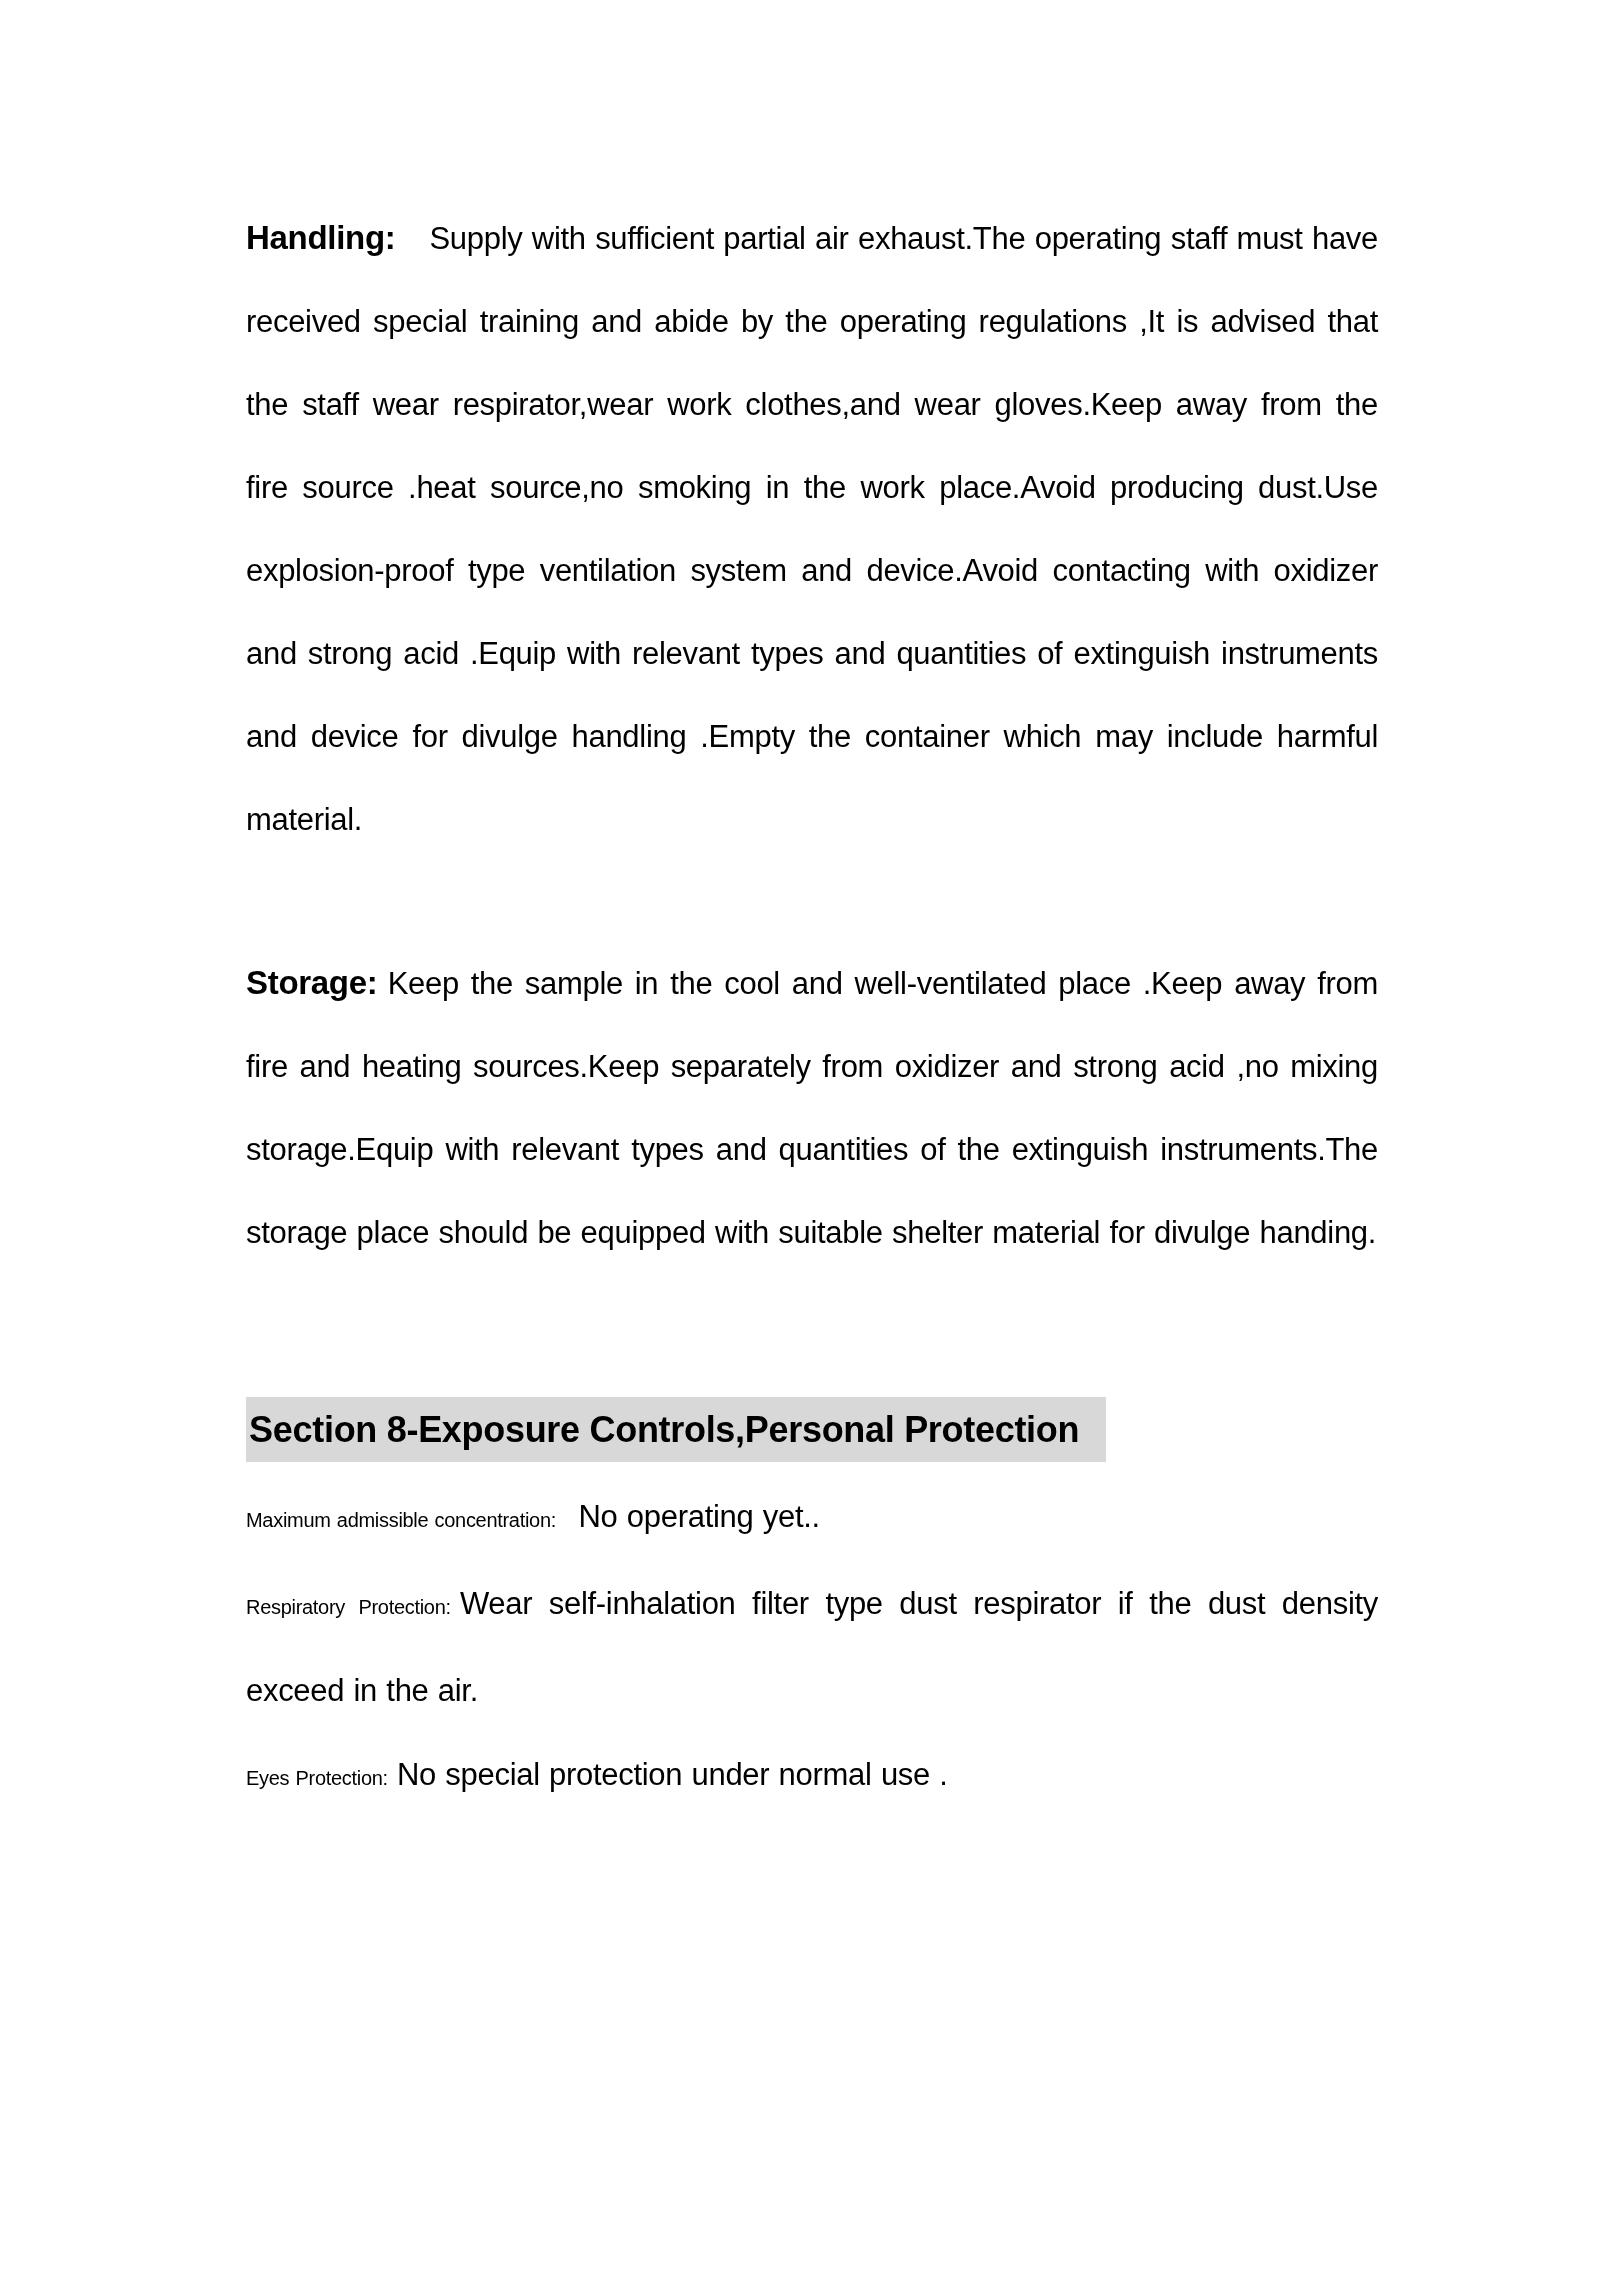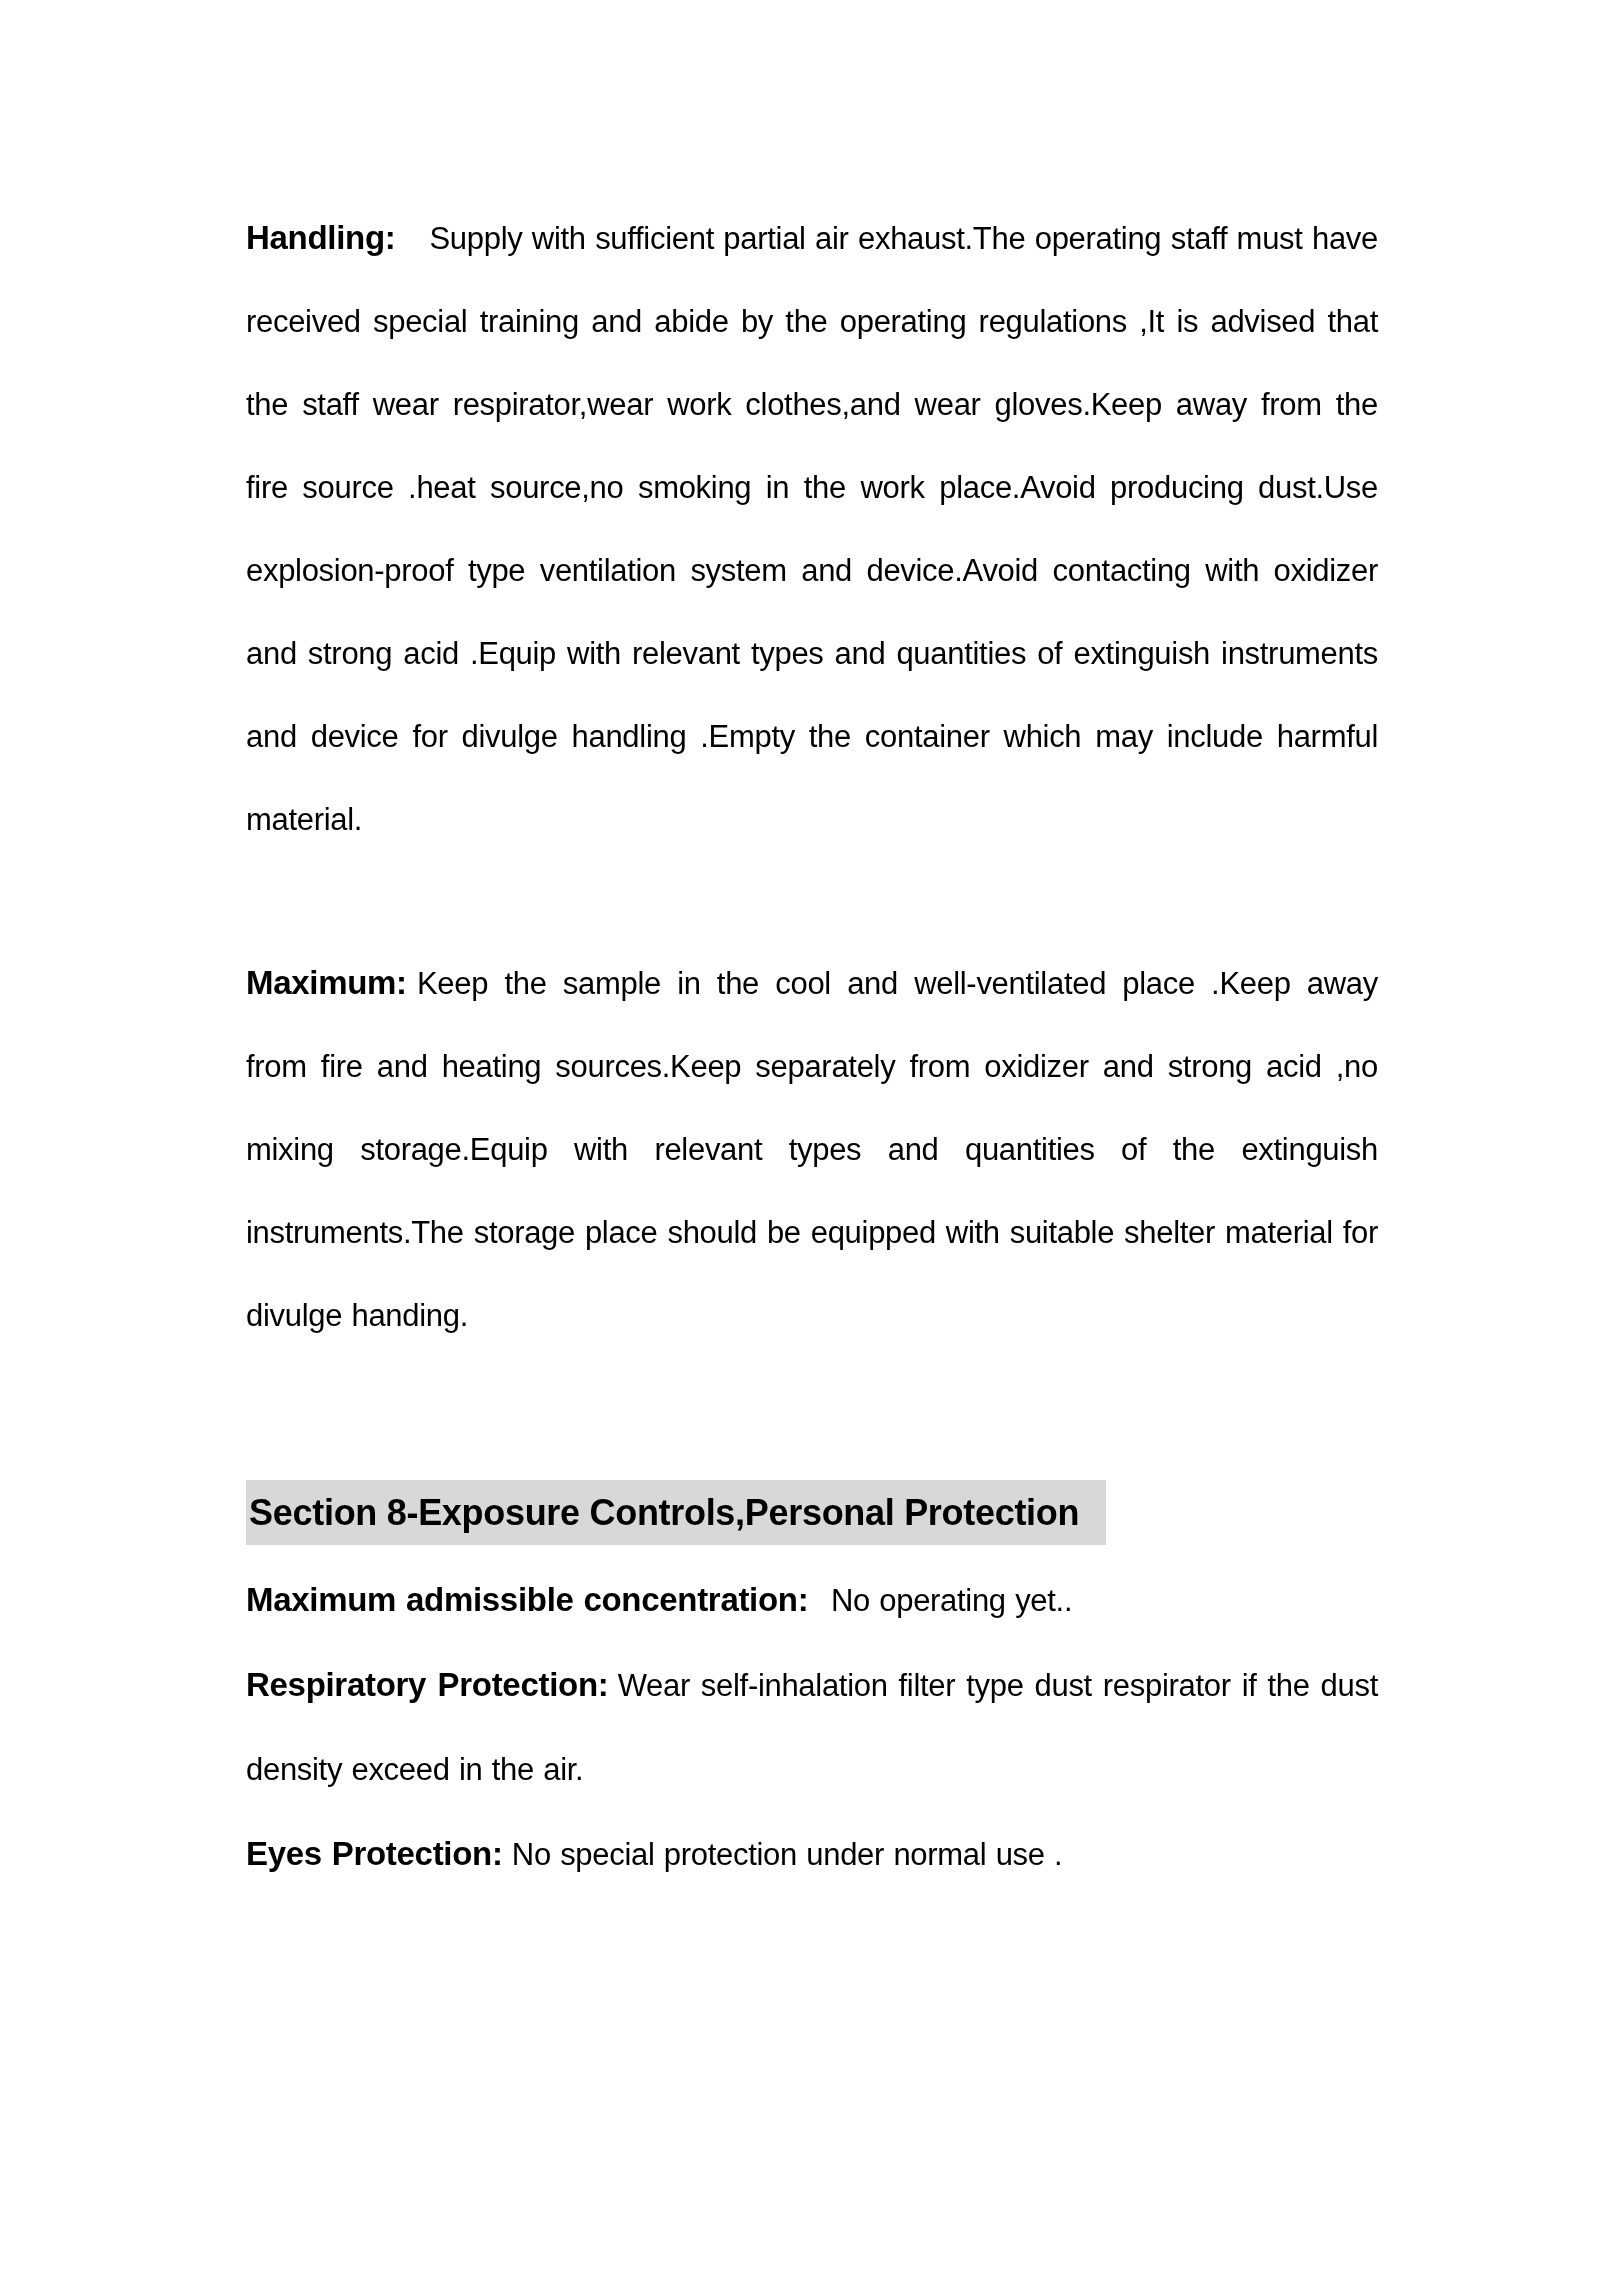--- a/index.html
+++ b/index.html
@@ -52,38 +52,38 @@
   .items { margin-top: 13.3px; }
   .item {
     margin: 0;
     font-size: 31px;
     line-height: 84px;
     text-align: justify;
     letter-spacing: -0.3px;
     word-spacing: 1px;
   }
   .item .item-label {
-    font-weight: bold;
-    font-size: 33px;
+    font-weight: normal;
+    font-size: 20px;
   }
   .item-label.gap-mid   { margin-right: 22.5px; }
   .item-label.gap-none  { margin-right: 0; }
   .item-label.gap-small { margin-right: 9.2px; }
 </style>
 </head>
 <body>
 
 <div class="page" style="background: rgb(255, 255, 255); color: rgb(0, 0, 0);">
 
   <p class="para para-handling">
     <span class="lead-label gap-wide">Handling:</span><span>Supply with sufficient partial air exhaust.The operating staff must have received special training and abide by the operating regulations ,It is advised that the staff wear respirator,wear work clothes,and wear gloves.Keep away from the fire source .heat source,no smoking in the work place.Avoid producing dust.Use explosion-proof type ventilation system and device.Avoid contacting with oxidizer and strong acid .Equip with relevant types and quantities of extinguish instruments and device for divulge handling .Empty the container which may include harmful material.</span>
   </p>
 
   <p class="para para-storage">
-    <span class="lead-label gap-small">Maximum:</span><span>Keep the sample in the cool and well-ventilated place .Keep away from fire and heating sources.Keep separately from oxidizer and strong acid ,no mixing storage.Equip with relevant types and quantities of the extinguish instruments.The storage place should be equipped with suitable shelter material for divulge handing.</span>
+    <span class="lead-label gap-small">Storage:</span><span>Keep the sample in the cool and well-ventilated place .Keep away from fire and heating sources.Keep separately from oxidizer and strong acid ,no mixing storage.Equip with relevant types and quantities of the extinguish instruments.The storage place should be equipped with suitable shelter material for divulge handing.</span>
   </p>
 
   <div class="section-heading-row">
     <span class="highlight" style="background-color: rgb(216, 216, 216);">Section 8-Exposure Controls,Personal Protection</span>
   </div>
 
   <div class="items">
 
     <p class="item">
       <span class="item-label gap-mid">Maximum admissible concentration:</span><span>No operating yet..</span>

